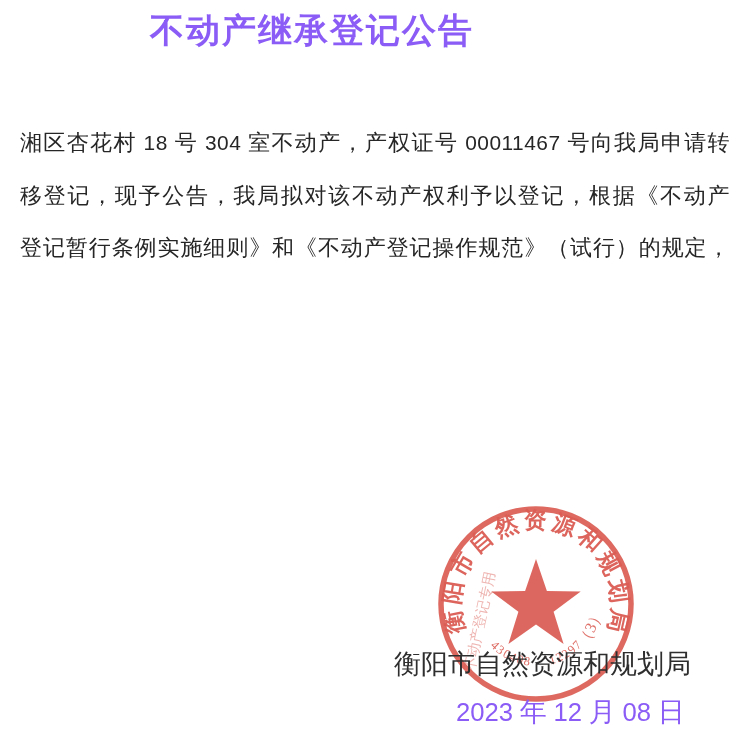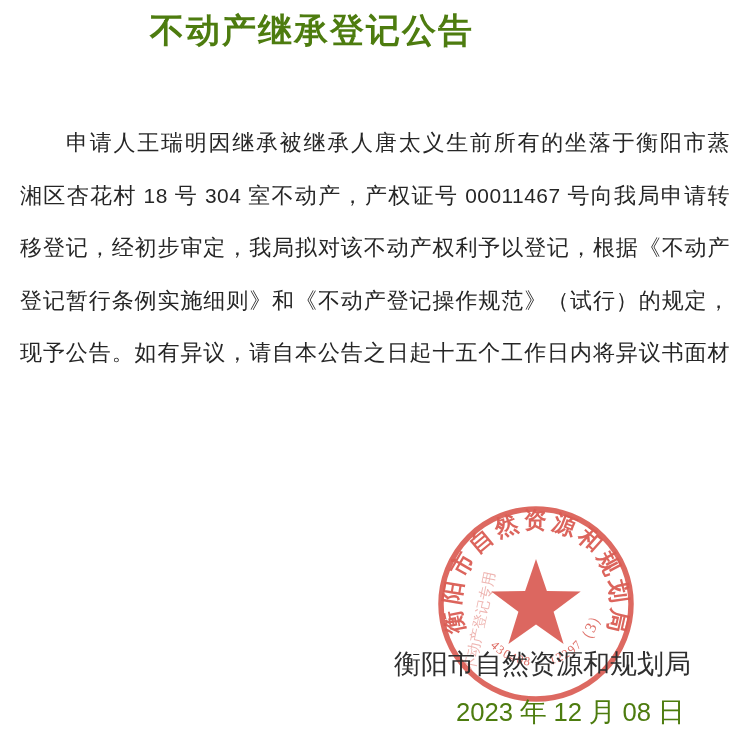--- a/index.html
+++ b/index.html
@@ -8,60 +8,58 @@
     background: #ffffff;
     position: relative;
     overflow: hidden;
     font-family: "Liberation Serif", "DejaVu Serif", serif;
     color: #262626;
   }
   .doc-title {
     position: absolute; top: 8px; left: 0; width: 624px;
     text-align: center;
     font-size: 34px; font-weight: bold; letter-spacing: 2px;
-    color: #4d7c0f;
+    color: #8b5cf6;
   }
   .body-block {
     position: absolute; top: 117px; left: 20px; width: 710px;
     font-size: 22px; line-height: 52.5px;
     letter-spacing: 0.5px;
   }
   .jline { text-align: justify; text-align-last: justify; }
   .jline.indent { text-indent: 46px; }
   .pline { text-align: left; padding-left: 46px; }
   .ascii { font-family: Liberation Sans, sans-serif; font-size: 0.95em; }
   .signature {
     position: absolute; top: 646px; left: 394px;
     font-size: 27px; color: #2e2e2e; z-index: 3; white-space: nowrap;
   }
   .doc-date {
     position: absolute; top: 694px; left: 456px;
-    font-size: 27px; color: #4d7c0f; z-index: 3; white-space: nowrap;
+    font-size: 27px; color: #8b5cf6; z-index: 3; white-space: nowrap;
   }
   .seal {
     position: absolute; left: 434px; top: 502px;
     width: 204px; height: 204px; z-index: 2;
     opacity: 0.88;
   }
   .seal svg { display: block; }
   .seal text, .seal textPath {
     font-family: "Liberation Serif", "DejaVu Serif", serif;
   }
 </style>
 </head>
 <body>
 
 <div class="doc-title">不动产继承登记公告</div>
 
 <div class="body-block">
-  <div class="jline indent mix">申请人王瑞明因继承被继承人唐太义生前所有的坐落于衡阳市蒸</div>
   <div class="jline mix">湘区杏花村 <span class="ascii">18</span> 号 <span class="ascii">304</span> 室不动产，产权证号 <span class="ascii">00011467</span> 号向我局申请转</div>
-  <div class="jline mix">移登记，经初步审定，我局拟对该不动产权利予以登记，根据《不动产</div>
+  <div class="jline mix">移登记，现予公告，我局拟对该不动产权利予以登记，根据《不动产</div>
   <div class="jline mix">登记暂行条例实施细则》和《不动产登记操作规范》（试行）的规定，</div>
-  <div class="jline mix">现予公告。如有异议，请自本公告之日起十五个工作日内将异议书面材</div>
 </div>
 
 <div class="seal">
   <svg width="204" height="204" viewBox="0 0 204 204">
     <defs>
       <path id="ringPath" d="M 33.1 134.1 A 76 76 0 1 1 170.9 134.1" fill="none"></path>
       <path id="codePath" d="M 51.2 137.6 A 62 62 0 0 0 152.8 137.6" fill="none"></path>
     </defs>
     <circle cx="102" cy="102" r="95" fill="none" stroke="#d5463c" stroke-width="5.5" opacity="0.92"></circle>
     <text font-size="23" letter-spacing="4" fill="#d5463c" font-weight="bold" opacity="0.95">

